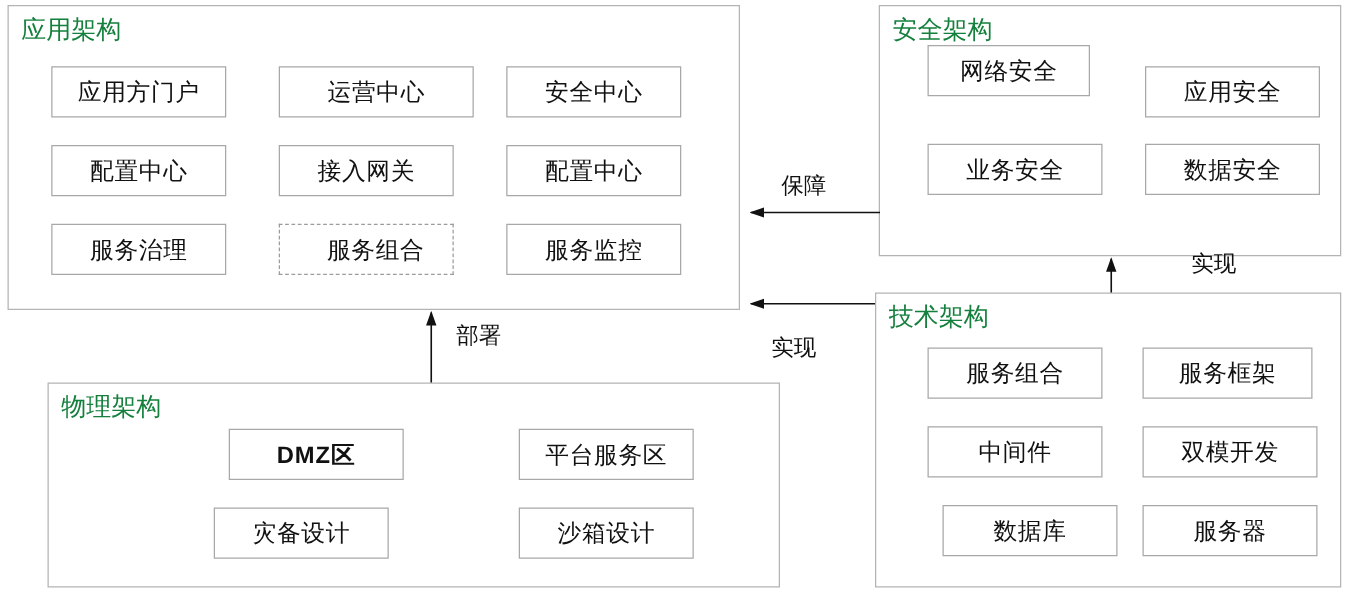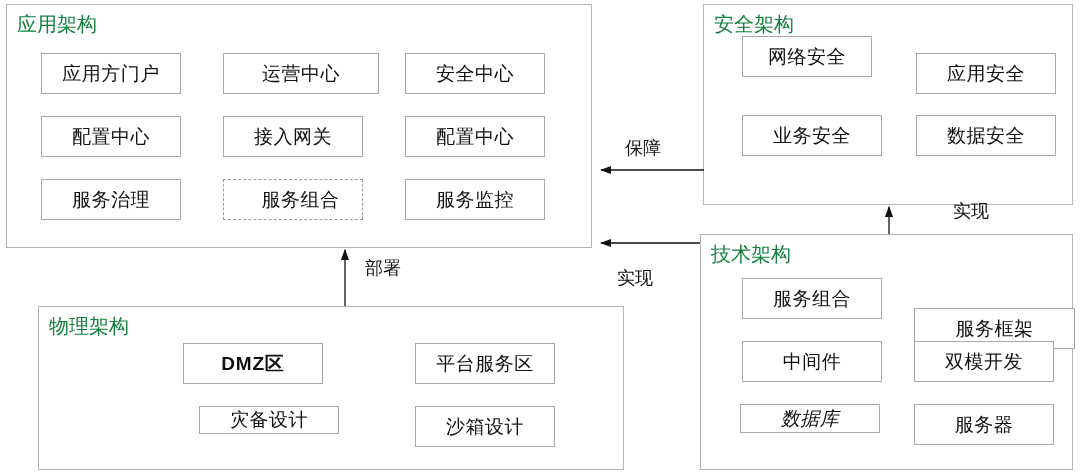--- a/index.html
+++ b/index.html
@@ -102,34 +102,34 @@
     <div class="node" style="left:38px; top:110px; width:140px; height:41px;">业务安全</div>
     <div class="node" style="left:212px; top:110px; width:140px; height:41px;">数据安全</div>
   </div>
 
   <div class="panel" style="left:6px; top:306px; width:586px; height:164px;margin-left:32px;">
     <div class="panel-title">物理架构</div>
 
     <div class="node bold" style="left:144px; top:36px; width:140px; height:41px;">DMZ区</div>
     <div class="node" style="left:376px; top:36px; width:140px; height:41px;">平台服务区</div>
 
-    <div class="node" style="left:160px; top:99px; width:140px; height:28px;">灾备设计</div>
+    <div class="node" style="left:132px; top:99px; width:140px; height:41px;">灾备设计</div>
     <div class="node" style="left:376px; top:99px; width:140px; height:41px;">沙箱设计</div>
   </div>
 
   <div class="panel" style="left:700px; top:234px; width:373px; height:236px;padding-left:29px;">
     <div class="panel-title">技术架构</div>
 
     <div class="node" style="left:41px; top:43px; width:140px; height:41px;">服务组合</div>
-    <div class="node" style="left:213px; top:43px; width:161px; height:41px;margin-top:30px;">服务框架</div>
+    <div class="node" style="left:213px; top:43px; width:136px; height:41px;">服务框架</div>
 
     <div class="node" style="left:41px; top:106px; width:140px; height:41px;">中间件</div>
     <div class="node" style="left:213px; top:106px; width:140px; height:41px;">双模开发</div>
 
-    <div class="node" style="left:39px; top:169px; width:140px; height:29px;font-style:italic;">数据库</div>
+    <div class="node" style="left:53px; top:169px; width:140px; height:41px;">数据库</div>
     <div class="node" style="left:213px; top:169px; width:140px; height:41px;">服务器</div>
   </div>
 
   <svg class="arrow-svg" viewBox="0 0 1080 474">
     <defs>
       <marker id="arrowhead" markerWidth="9" markerHeight="9" refX="8" refY="3.2" orient="auto" markerUnits="strokeWidth">
         <path d="M0,0 L9,3.2 L0,6.4 z" fill="#111111"></path>
       </marker>
     </defs>
 

